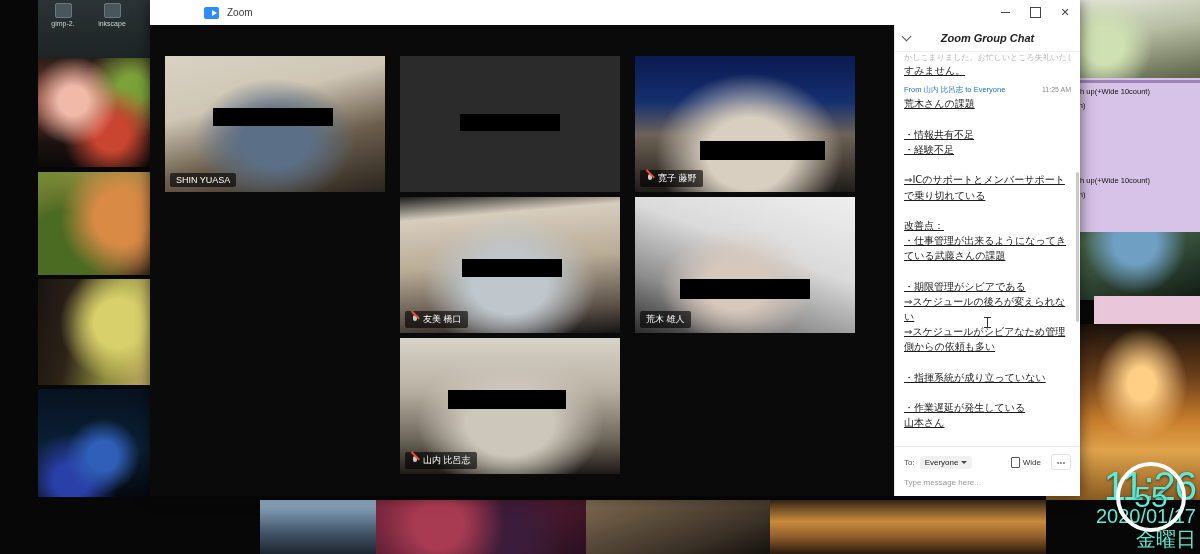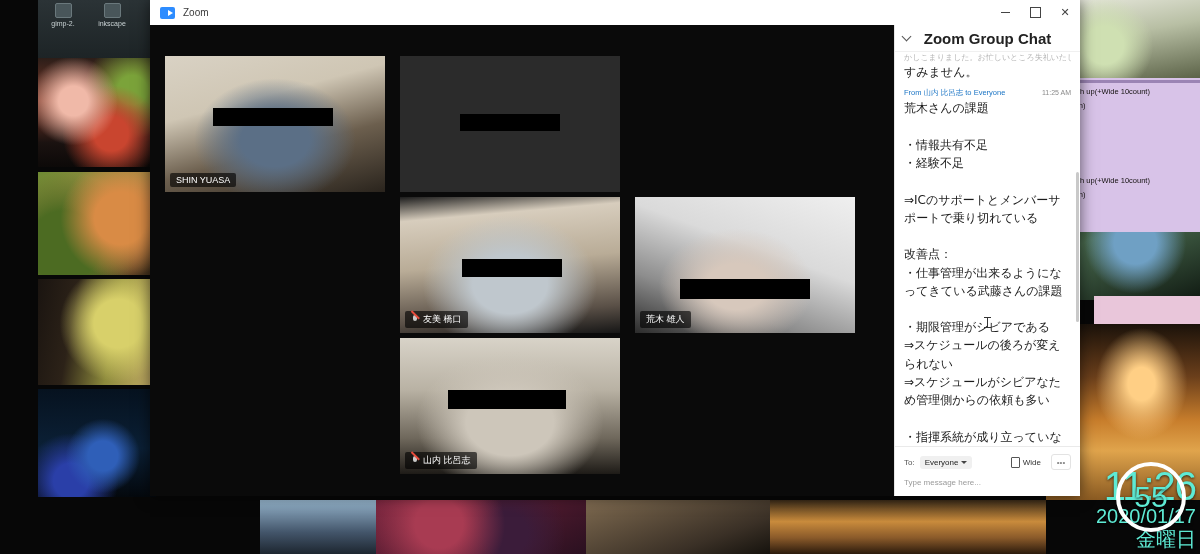--- a/index.html
+++ b/index.html
@@ -94,21 +94,21 @@
       background:linear-gradient(180deg,#2b3336,#1d2426);}
   .dicon{position:absolute;top:3px;width:44px;text-align:center;color:#c9d2d4;font-size:7px;}
   .dicon .box{width:15px;height:13px;margin:0 auto 2px;background:#49565a;border:1px solid #6a787c;border-radius:2px;}
   #dicon-gimp{left:3px;}
   #dicon-ink{left:52px;}
 
   
   #zoom-window{position:absolute;left:150px;top:0;width:930px;height:496px;
       background:#ffffff;box-shadow:0 0 14px rgba(0,0,0,.6);}
   #titlebar{height:25px;background:#ffffff;border-bottom:1px solid #e2e2e2;
-      display:flex;align-items:center;position:relative;}
+      display:flex;align-items:center;position:relative;padding-left:44px;}
   #zoom-logo{width:15px;height:12px;margin-left:10px;background:#2d8cff;border-radius:2px;position:relative;}
   #zoom-logo:after{content:"";position:absolute;right:2px;top:3px;border-left:5px solid #fff;
       border-top:3px solid transparent;border-bottom:3px solid transparent;}
   #zoom-title{margin-left:8px;font-size:10px;color:#3b3b3b;}
   .winbtn{position:absolute;top:0;height:25px;width:30px;display:flex;align-items:center;
       justify-content:center;font-size:11px;color:#444;}
   #btn-min{right:60px;}#btn-max{right:30px;}#btn-close{right:0;}
   #btn-min .g{width:9px;height:1px;background:#444;}
   #btn-max .g{width:9px;height:9px;border:1px solid #444;}
 
@@ -156,27 +156,27 @@
       linear-gradient(200deg,#efefef 0%,#dadada 40%,#8d8d8d 72%,#2c2c2c 100%);}
   #vid-7{background:
       radial-gradient(ellipse at 50% 62%, #cdc6ba 0 28%, rgba(205,198,186,0) 60%),
       linear-gradient(180deg,#d8d3c8 0%,#b9b2a4 38%,#6e675b 74%,#1e1b17 100%);}
 
   
   #chat-panel{width:185px;height:471px;background:#fff;position:relative;
       border-left:1px solid #e6e6e6;display:flex;flex-direction:column;}
   #chat-header{height:26px;display:flex;align-items:center;justify-content:center;
       position:relative;flex:0 0 auto;border-bottom:1px solid #f0f0f0;}
-  #chat-title{font-size:15px;font-weight:bold;color:#222;}
+  #chat-title{font-size:11px;font-weight:bold;color:#222;font-style:italic;}
   #chat-collapse{position:absolute;left:8px;top:7px;width:8px;height:8px;}
   #chat-collapse:before{content:"";position:absolute;left:0;top:1px;width:6px;height:6px;
       border-right:1.3px solid #555;border-bottom:1.3px solid #555;transform:rotate(45deg);}
   #chat-scroll{flex:1 1 auto;overflow:hidden;padding:0 9px 0 9px;position:relative;}
-  #chat-scroll .msg{font-size:12px;color:#1c1c1c;line-height:1.52;
-      font-family:"DejaVu Sans","Liberation Sans",sans-serif;}
+  #chat-scroll .msg{font-size:10px;color:#1c1c1c;line-height:1.52;
+      font-family:"DejaVu Sans","Liberation Sans",sans-serif;text-decoration:underline;}
   .msg-cut{color:#1c1c1c;opacity:.35;font-size:8px;line-height:1.4;
       white-space:nowrap;overflow:hidden;}
   .msg-from{font-size:7.5px;color:#1a74c4;margin-top:7px;display:flex;
       justify-content:space-between;align-items:baseline;gap:12px;}
   .msg-from .who{white-space:nowrap;overflow:hidden;}
   .msg-from .tm{color:#8a8a8a;flex:0 0 auto;font-size:7px;}
   .msg-body{white-space:pre-wrap;margin-top:1px;}
   #chat-caret{position:absolute;left:92px;top:265px;width:1px;height:11px;background:#333;}
   #chat-caret:before,#chat-caret:after{content:"";position:absolute;left:-3px;width:7px;height:1px;background:#333;}
   #chat-caret:before{top:0;}#chat-caret:after{bottom:0;}
@@ -322,20 +322,28 @@
           <div class="nameplate">
             <span>SHIN YUASA</span>
           </div>
         </div>
 
         <div class="tile" id="tile-2">
           <div class="vid" id="vid-2"></div>
           <div class="redact" style="left:60px;top:58px;width:100px;height:17px;"></div>
         </div>
 
+        <div class="tile" id="tile-3">
+          <div class="vid" id="vid-3"></div>
+          <div class="redact" style="left:65px;top:85px;width:125px;height:19px;"></div>
+          <div class="nameplate">
+            <span class="micmute"></span>
+            <span>寛子 藤野</span>
+          </div>
+        </div>
 
 
         <div class="tile" id="tile-5">
           <div class="vid" id="vid-5"></div>
           <div class="redact" style="left:62px;top:62px;width:100px;height:18px;"></div>
           <div class="nameplate">
             <span class="micmute"></span>
             <span>友美 橋口</span>
           </div>
         </div>

